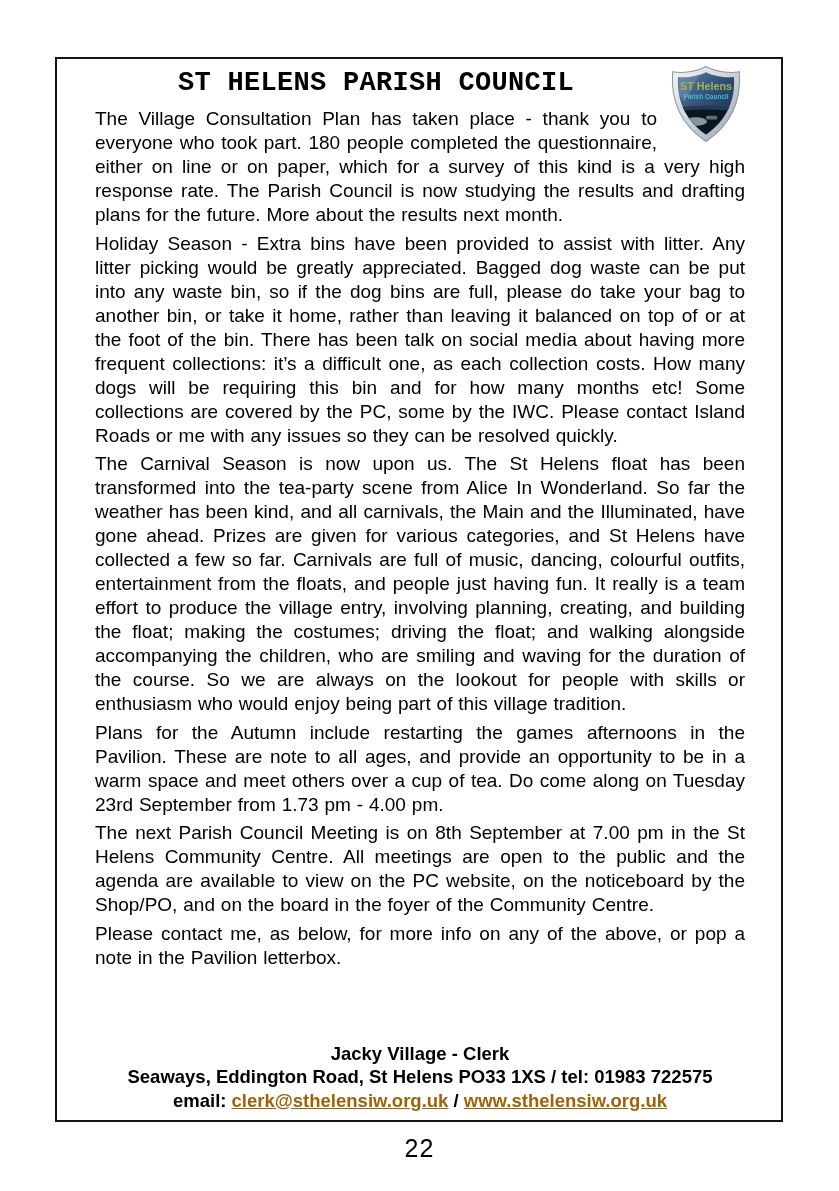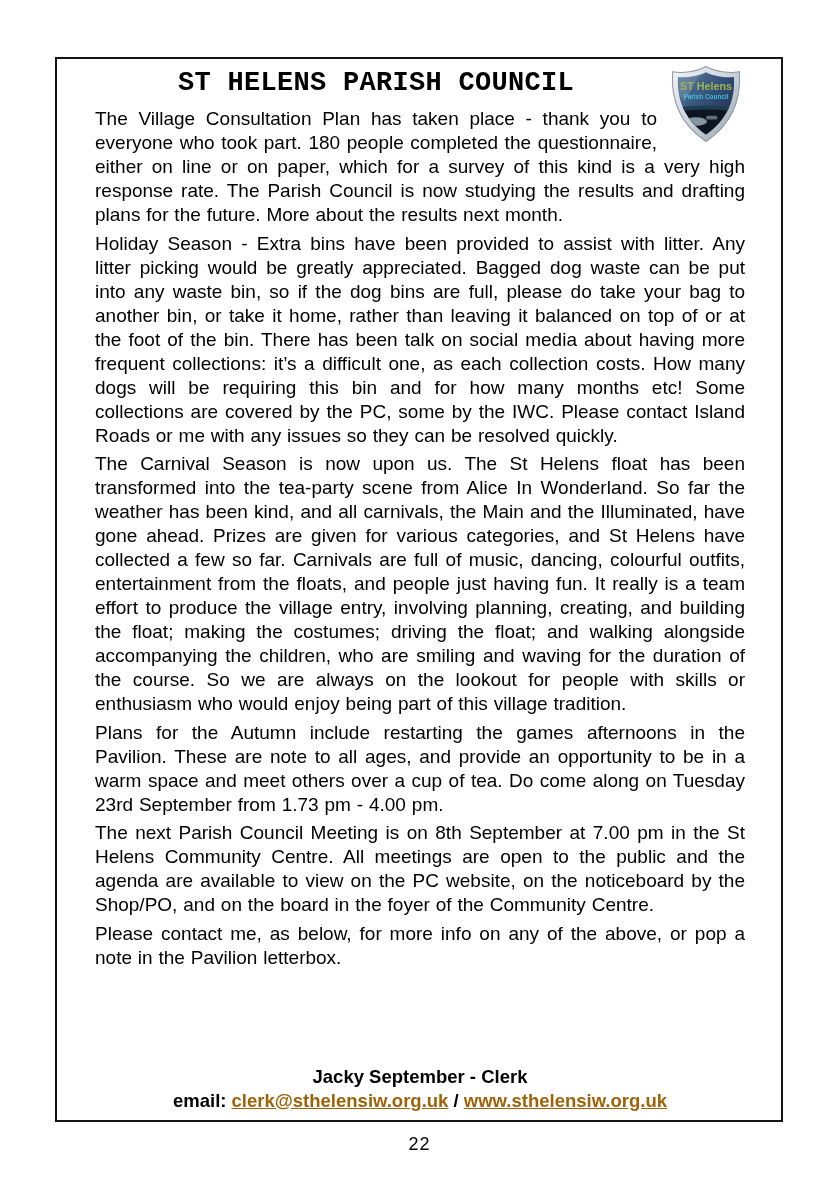--- a/index.html
+++ b/index.html
@@ -29,21 +29,21 @@
     font-size:19px; line-height:24px; text-align:justify;
     margin:0 0 4.5px 0; word-spacing:0.6px;
   }
   p.body b { font-weight:normal; }
 
   .footer { margin-top:auto; text-align:center; font-weight:bold; font-size:18.5px; line-height:23.5px; }
   .footer a { color:#a16207; text-decoration:underline; }
 
   .page-number {
     position:absolute; left:0; top:1134px; width:839px;
-    text-align:center; font-size:18px; letter-spacing:1px;
+    text-align:center; font-size:25px; letter-spacing:1px;
   }
 </style>
 </head>
 <body>
 
 <div class="page">
 
   <div class="doc-box">
 
     <div class="content">
@@ -90,21 +90,22 @@
 
       <p class="body"><b>Plans for the Autumn</b><span> include restarting the </span><b>games afternoons</b><span> in the Pavilion. These are note to all ages, and provide an opportunity to be in a warm space and meet others over a cup of tea. Do come along on </span><b>Tuesday 23rd September</b><span> from </span><b>1.73 pm - 4.00 pm</b><span>.</span></p>
 
       <p class="body"><span>The next </span><b>Parish Council Meeting</b><span> is on </span><b>8th September</b><span> at </span><b>7.00 pm</b><span> in the </span><b>St Helens Community Centre.</b><span> All meetings are open to the public and the agenda are available to view on the PC website, on the noticeboard by the Shop/PO, and on the board in the foyer of the Community Centre.</span></p>
 
       <p class="body"><span>Please contact me, as below, for more info on any of the above, or pop a note in the Pavilion letterbox.</span></p>
 
     </div>
 
     <div class="footer">
-      <div>Jacky September - Clerk</div>
+      <div>Jacky Village - Clerk</div>
+      <div>Seaways, Eddington Road, St Helens PO33 1XS / tel: 01983 722575</div>
       <div><span>email: </span><a href="#">clerk@sthelensiw.org.uk</a><span> / </span><a href="#">www.sthelensiw.org.uk</a></div>
     </div>
 
   </div>
 
   <div class="page-number">22</div>
 
 </div>
 
 </body></html>

